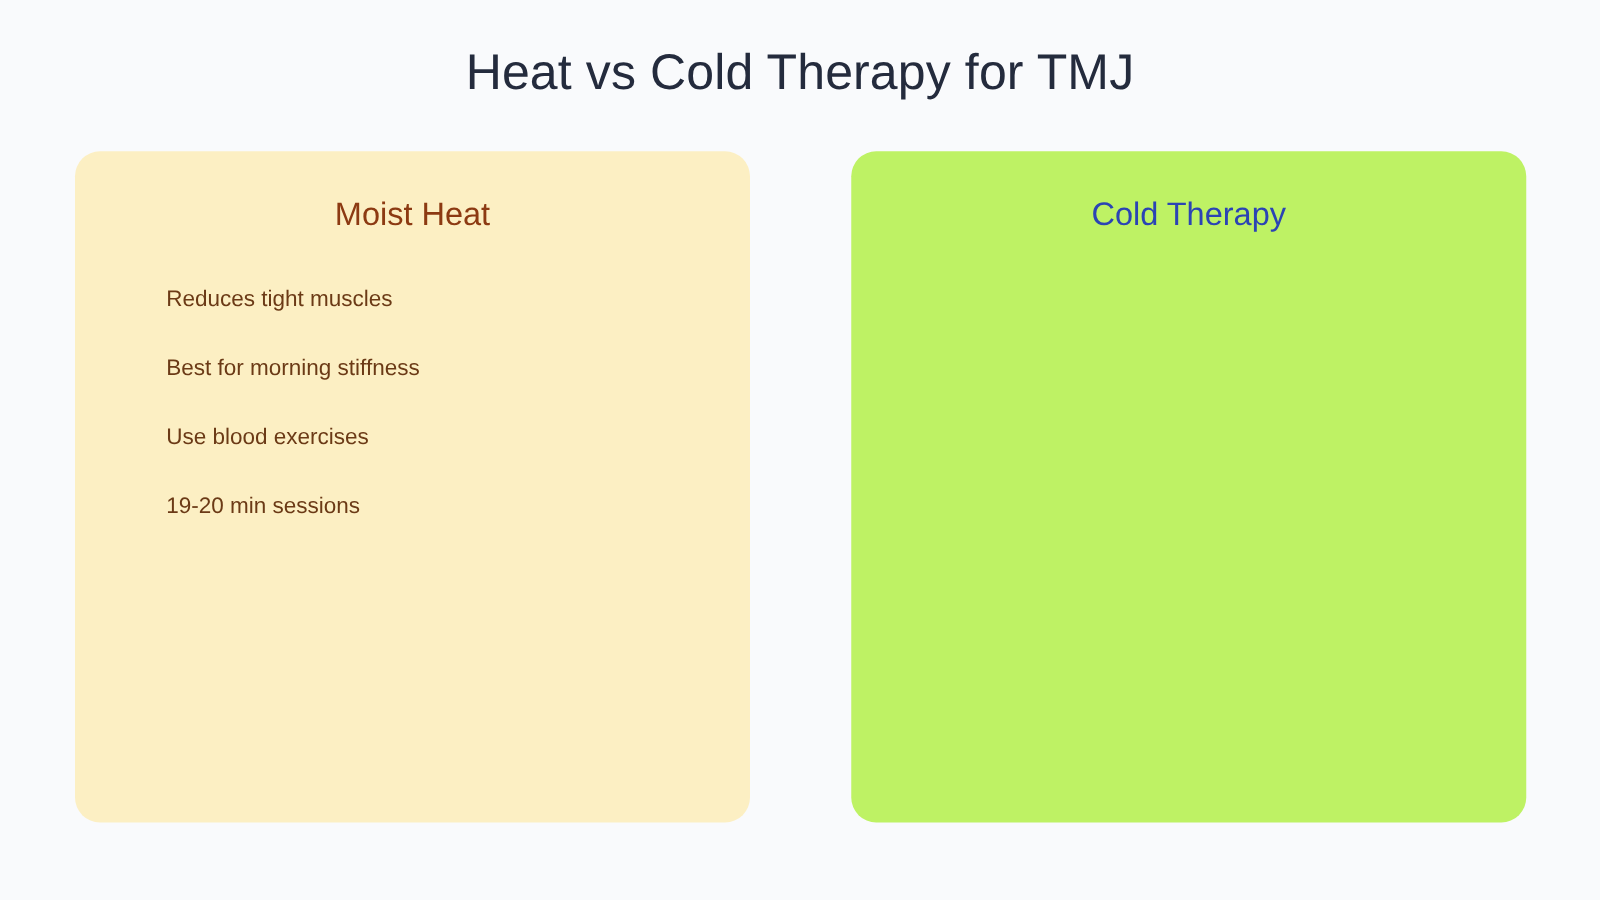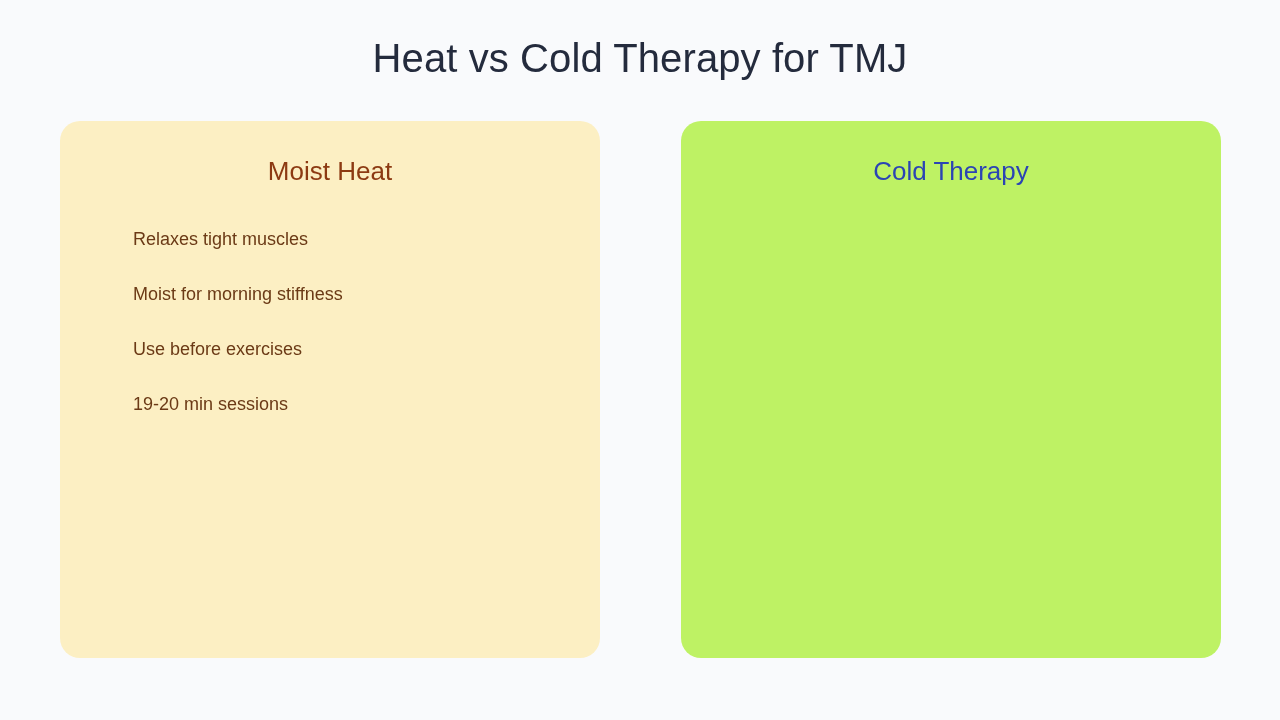--- a/index.html
+++ b/index.html
@@ -104,23 +104,23 @@
 
 <div class="slide">
 
   <div class="slide-title">Heat vs Cold Therapy for TMJ</div>
 
   <div class="cards">
 
     <div class="card card-heat">
       <div class="card-heading">Moist Heat</div>
       <ul class="card-list">
-        <li>Relaxes tight muscles</li>
-        <li>Moist for morning stiffness</li>
-        <li>Use before exercises</li>
+        <li>Reduces tight muscles</li>
+        <li>Best for morning stiffness</li>
+        <li>Use blood exercises</li>
         <li>19-20 min sessions</li>
       </ul>
     </div>
 
     <div class="card card-cold">
       <div class="card-heading">Cold Therapy</div>
     </div>
 
   </div>
 </div>

